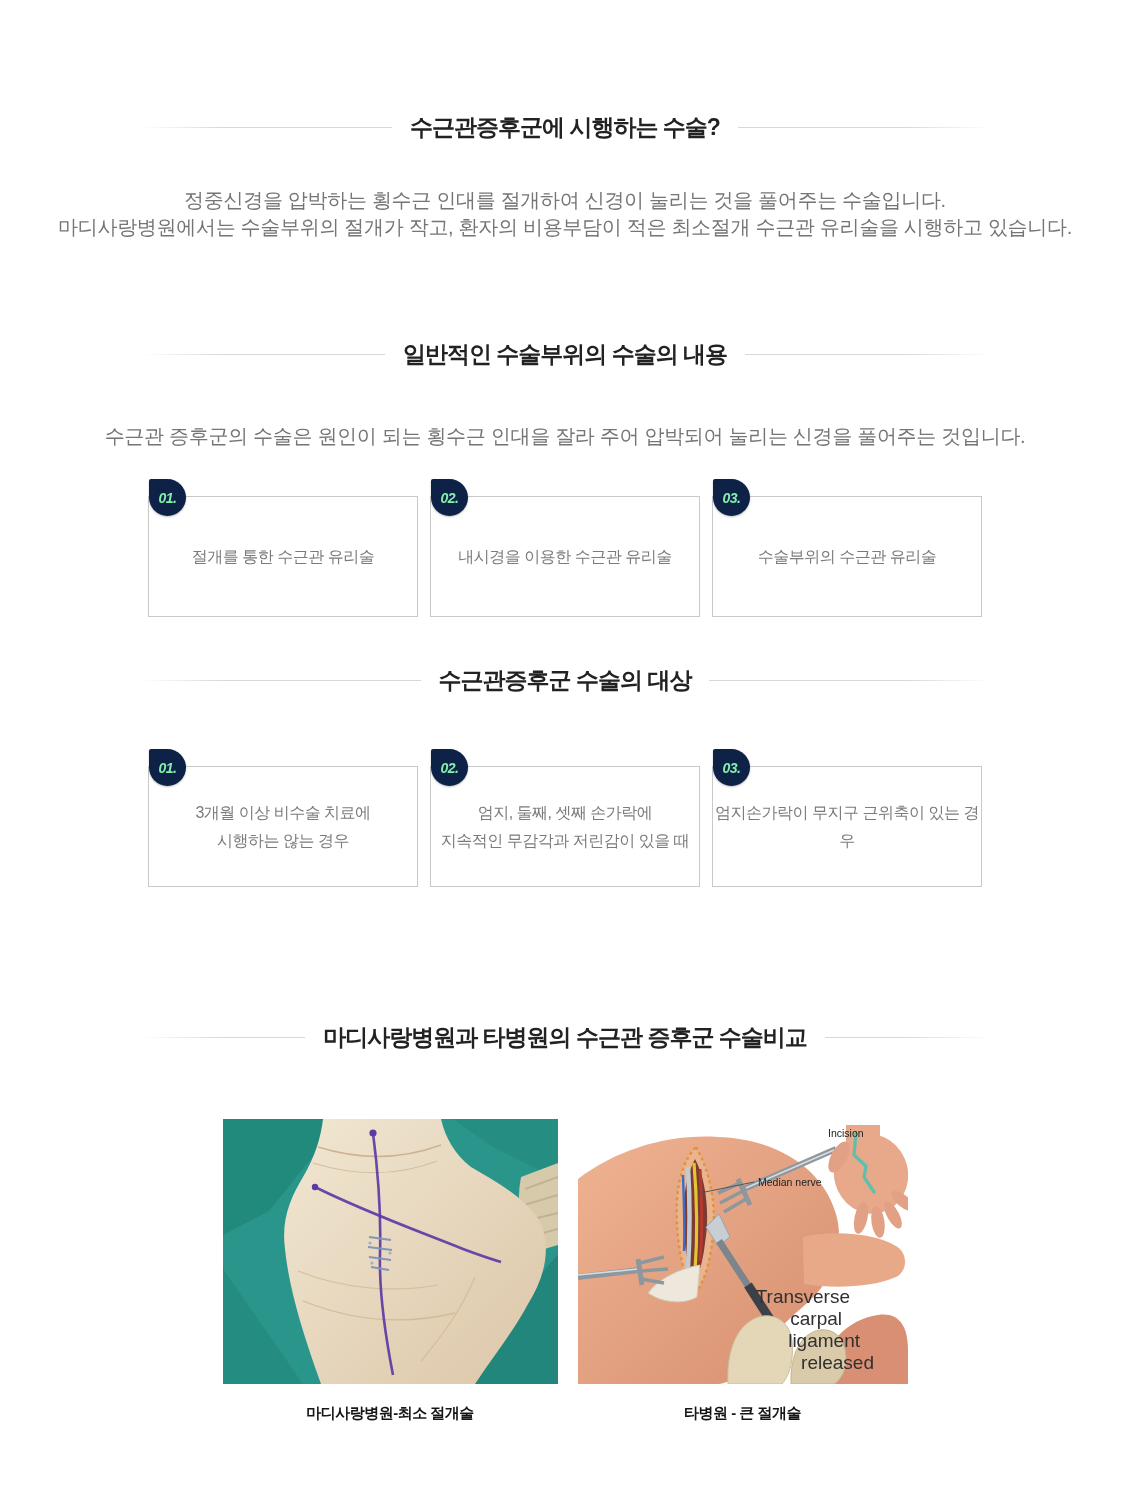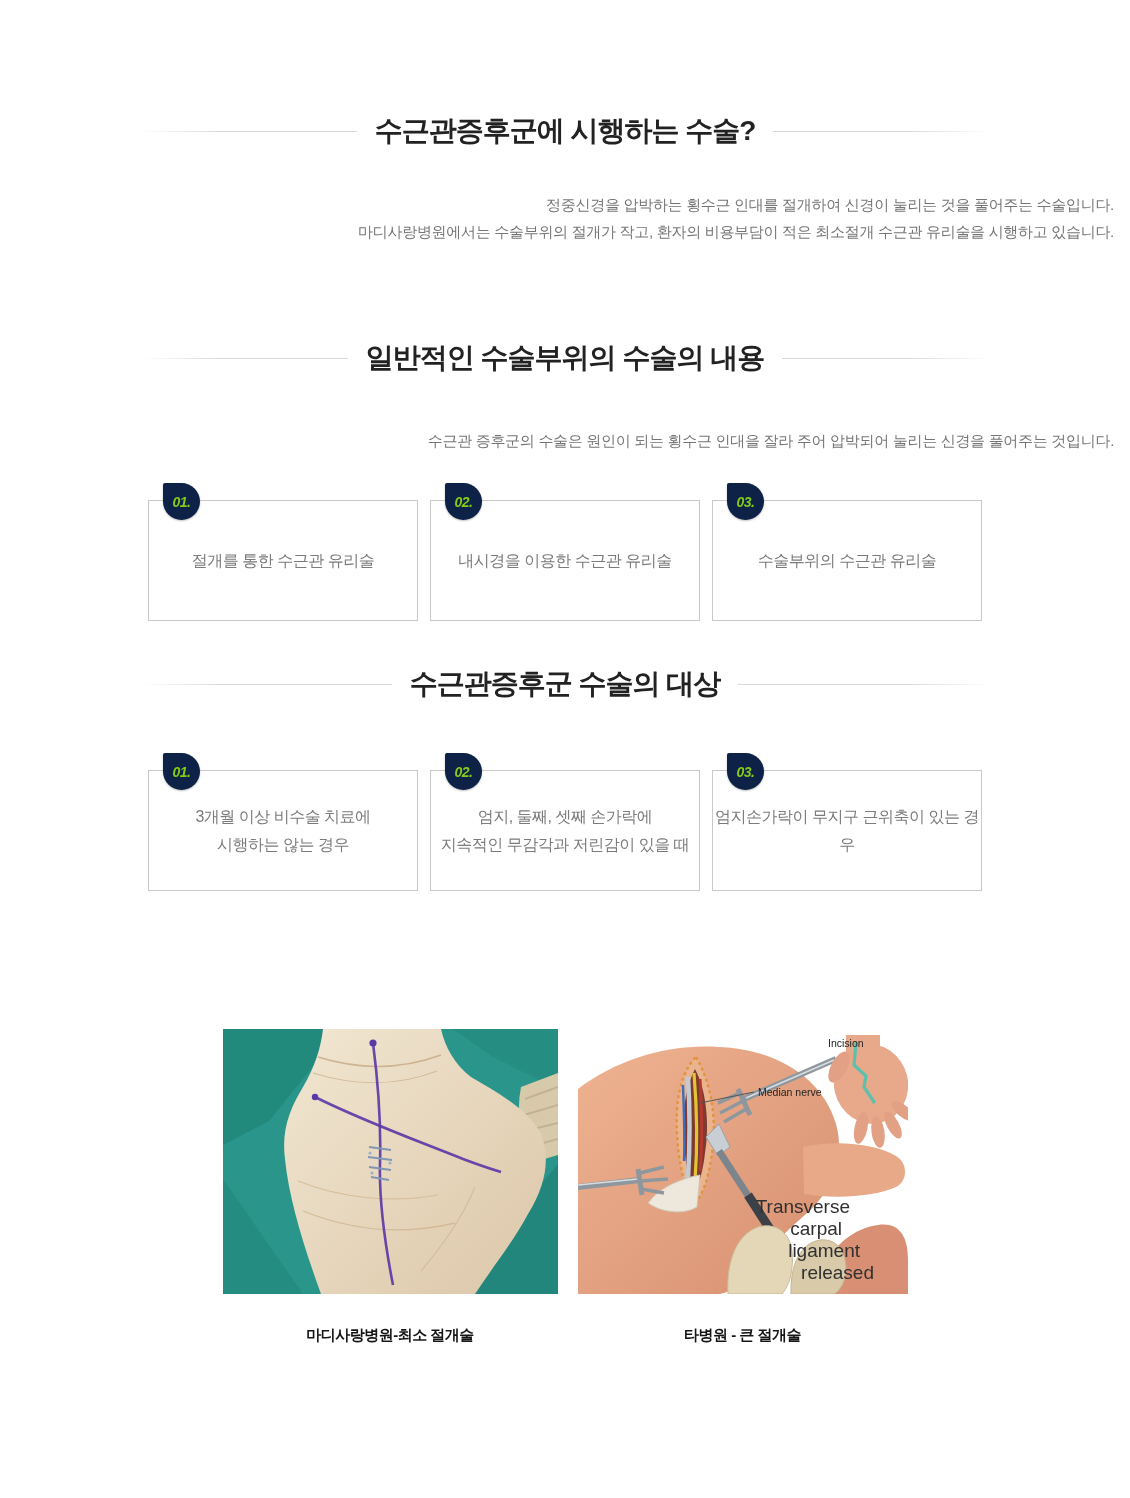--- a/index.html
+++ b/index.html
@@ -2,48 +2,48 @@
 <html><head>
 <meta charset="utf-8">
 <style>
   * { box-sizing: border-box; }
   html, body { margin:0; padding:0; background:#ffffff; }
   body { width:1130px; font-family:"Liberation Sans","DejaVu Sans",sans-serif; }
   .page { width:1130px; min-height:1498px; position:relative; background:#fff; }
 
   
   .sec-title { position:relative; height:24px; line-height:24px; text-align:center;
-               font-size:28px; font-weight:700; color:#222; letter-spacing:-1px; }
+               font-size:23px; font-weight:700; color:#222; letter-spacing:-1px; }
   .t-line { position:absolute; top:12px; left:50%; margin-left:-425px; width:850px; height:1px;
             background:linear-gradient(90deg, rgba(216,216,216,0) 0%, #d8d8d8 10%, #d8d8d8 90%, rgba(216,216,216,0) 100%); }
   .t-text { position:relative; z-index:1; background:#fff; padding:0 18px; }
 
-  .desc { margin:16px; text-align:right; font-size:15px; line-height:27px; color:#757575; letter-spacing:-0.3px; }
+  .desc { margin:16px; text-align:center; font-size:20px; line-height:27px; color:#757575; letter-spacing:-0.3px; }
   .dline { display:block; }
 
   .card-row { width:834px; margin:0 auto; display:flex; gap:12px; }
   .card { position:relative; width:270px; height:121px; border:1px solid #c9c9c9; background:#fff;
           display:flex; flex-direction:column; align-items:center; justify-content:center;
           text-align:center; font-size:16px; line-height:28px; color:#7b7b7b; letter-spacing:-0.5px; }
-  .badge { position:absolute; top:-18px; left:14px; width:37px; height:37px; background:#0d2246;
-           border-radius:2px 50% 50% 50%; color:#84cc16; font-style:italic; font-weight:700; font-size:14px;
+  .badge { position:absolute; top:-18px; left:0; width:37px; height:37px; background:#0d2246;
+           border-radius:2px 50% 50% 50%; color:#86efac; font-style:italic; font-weight:700; font-size:14px;
            display:flex; align-items:center; justify-content:center; box-shadow:0 1px 2px rgba(0,0,0,.25); }
   .cline { display:block; }
 
   .sec-intro { padding-top:96px; }
   .sec-intro .desc { margin-top:48px; }
   .sec-general { margin-top:101px; }
   .sec-general .desc { margin-top:57px; }
   .sec-general .card-row { margin-top:46px; }
   .sec-targets { margin-top:51px; }
   .sec-targets .card-row { margin-top:74px; }
   .sec-compare { margin-top:138px; }
   .figures { margin-top:70px; display:flex; justify-content:center; gap:20px; }
   figure { margin:0; }
-  figcaption { margin-top:32px; text-align:center; font-size:15px; font-weight:700; color:#151515; letter-spacing:-0.5px; }
+  figcaption { margin-top:20px; text-align:center; font-size:15px; font-weight:700; color:#151515; letter-spacing:-0.5px; }
   svg { display:block; }
   .svg-label { font-family:"Liberation Sans","DejaVu Sans",sans-serif; }
 </style>
 </head>
 <body>
 
 <div class="page">
 
   <section class="sec-intro">
     <h2 class="sec-title">
@@ -95,20 +95,24 @@
         <span class="cline">지속적인 무감각과 저린감이 있을 때</span>
       </div>
       <div class="card">
         <span class="badge">03.</span>
         <span class="cline">엄지손가락이 무지구 근위축이 있는 경우</span>
       </div>
     </div>
   </section>
 
   <section class="sec-compare">
+    <h2 class="sec-title">
+      <span class="t-line"></span>
+      <span class="t-text">마디사랑병원과 타병원의 수근관 증후군 수술비교</span>
+    </h2>
 
     <div class="figures">
 
       <figure>
         <svg width="335" height="265" viewBox="0 0 335 265" role="img">
           <defs>
             <linearGradient id="skinL" x1="0" y1="0" x2="1" y2="1">
               <stop offset="0" stop-color="#f1e7d2"></stop>
               <stop offset="1" stop-color="#dcc6a8"></stop>
             </linearGradient>

